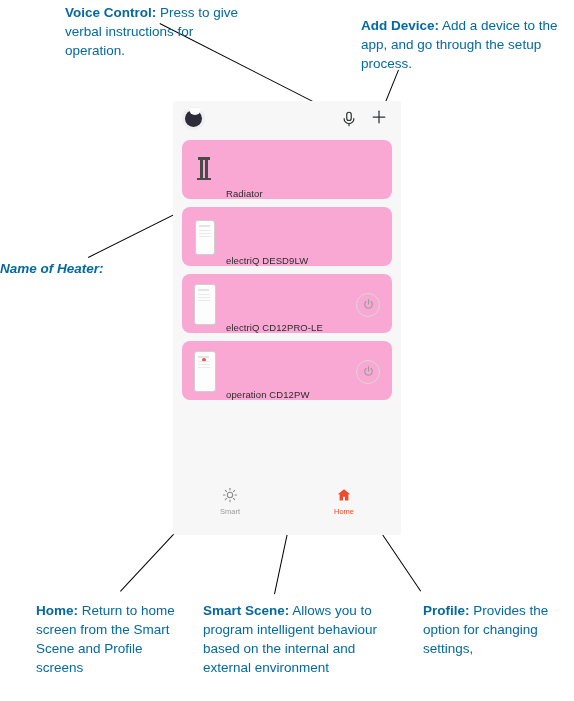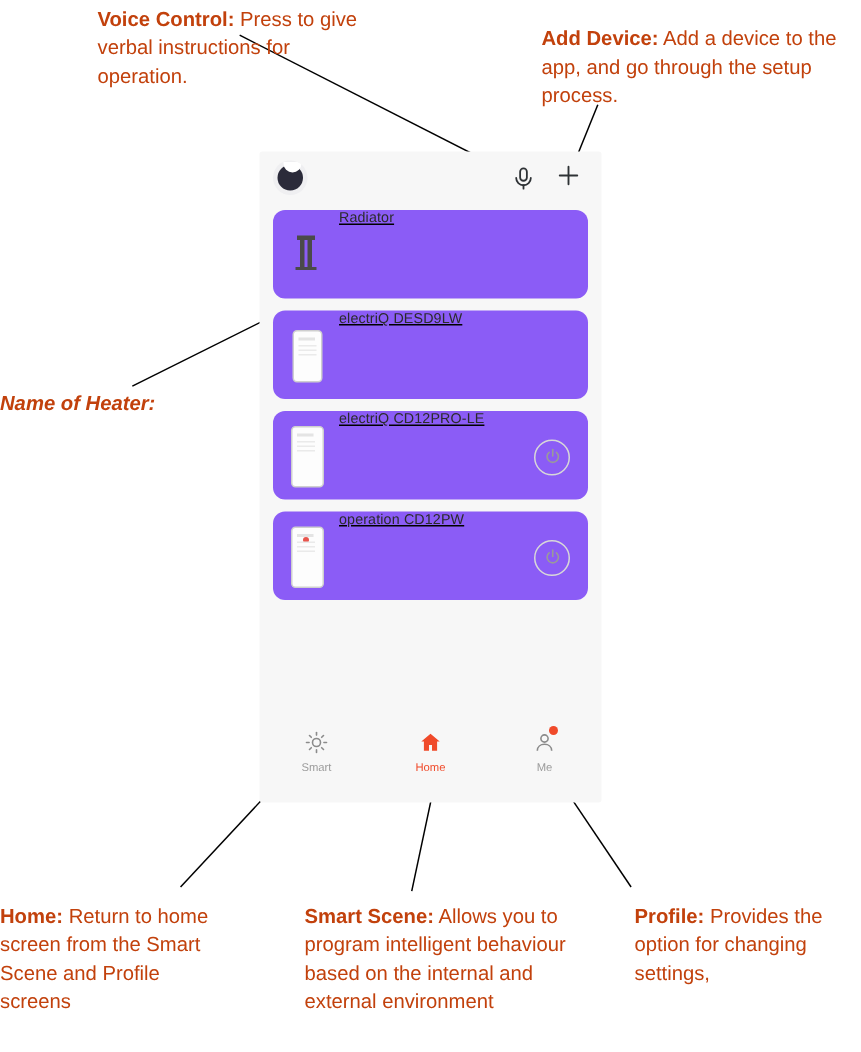--- a/index.html
+++ b/index.html
@@ -13,21 +13,21 @@
     position: relative;
     font-family: "Liberation Sans", sans-serif;
     color: #000000;
     overflow: hidden;
   }
 
   .annot {
     position: absolute;
     font-size: 13.5px;
     line-height: 19px;
-    color: #c2410c;
+    color: #0369a1;
   }
   .annot b { font-weight: bold; }
 
   
   .line {
     position: absolute;
     background: #000;
     height: 1px;
     transform-origin: 0 0;
   }
@@ -99,27 +99,26 @@
   }
 
   .device-list {
     position: absolute;
     left: 9px;
     top: 39px;
     width: 210px;
   }
   .device-card {
     position: relative;
-    background: #8b5cf6;
+    background: #f9a8d4;
     border-radius: 8px;
     height: 59px;
     margin-bottom: 8px;
     display: flex;
-    align-items: flex-start;
-    text-decoration: underline;
+    align-items: flex-end;
   }
   .dev-icon {
     width: 44px;
     height: 59px;
     position: relative;
     flex: 0 0 44px;
   }
   .dev-label {
     font-size: 9.5px;
     color: #2b2b2b;
@@ -255,21 +254,21 @@
 </div>
 
 <div class="annot" style="left:361px; top:16px; width:210px;">
   <b>Add Device:</b><span> Add a device to the app, and go through the setup process.</span>
 </div>
 
 <div class="annot" style="left:0px; top:259px; width:160px;font-style:italic;">
   <b>Name of Heater:</b><br>
 </div>
 
-<div class="annot" style="left:0px; top:601px; width:150px;">
+<div class="annot" style="left:0px; top:601px; width:150px;padding-left:36px;">
   <b>Home:</b><span> Return to home screen from the Smart Scene and Profile screens</span>
 </div>
 
 <div class="annot" style="left:203px; top:601px; width:200px;">
   <b>Smart Scene:</b><span> Allows you to program intelligent behaviour based on the internal and external environment</span>
 </div>
 
 <div class="annot" style="left:423px; top:601px; width:152px;">
   <b>Profile:</b><span> Provides the option for changing settings,</span>
 </div>
@@ -373,25 +372,15 @@
 
     <div class="tab active">
       <div class="tab-ico">
         <svg viewBox="0 0 24 24" width="16" height="16" fill="#f04a2a">
           <path d="M12 3.2 2.8 11h2.6v9.2h5.1v-5.6h3v5.6h5.1V11h2.6z"></path>
         </svg>
       </div>
       <div class="tab-lbl">Home</div>
     </div>
 
-    <div class="tab">
-      <div class="badge"></div>
-      <div class="tab-ico">
-        <svg viewBox="0 0 24 24" width="16" height="16" fill="none" stroke="#8b8b8b" stroke-width="1.6">
-          <circle cx="12" cy="8" r="3.6"></circle>
-          <path d="M4.8 20.2c0-4 3.2-6.4 7.2-6.4s7.2 2.4 7.2 6.4"></path>
-        </svg>
-      </div>
-      <div class="tab-lbl">Me</div>
-    </div>
 
   </div>
 </div>
 
 </body></html>

